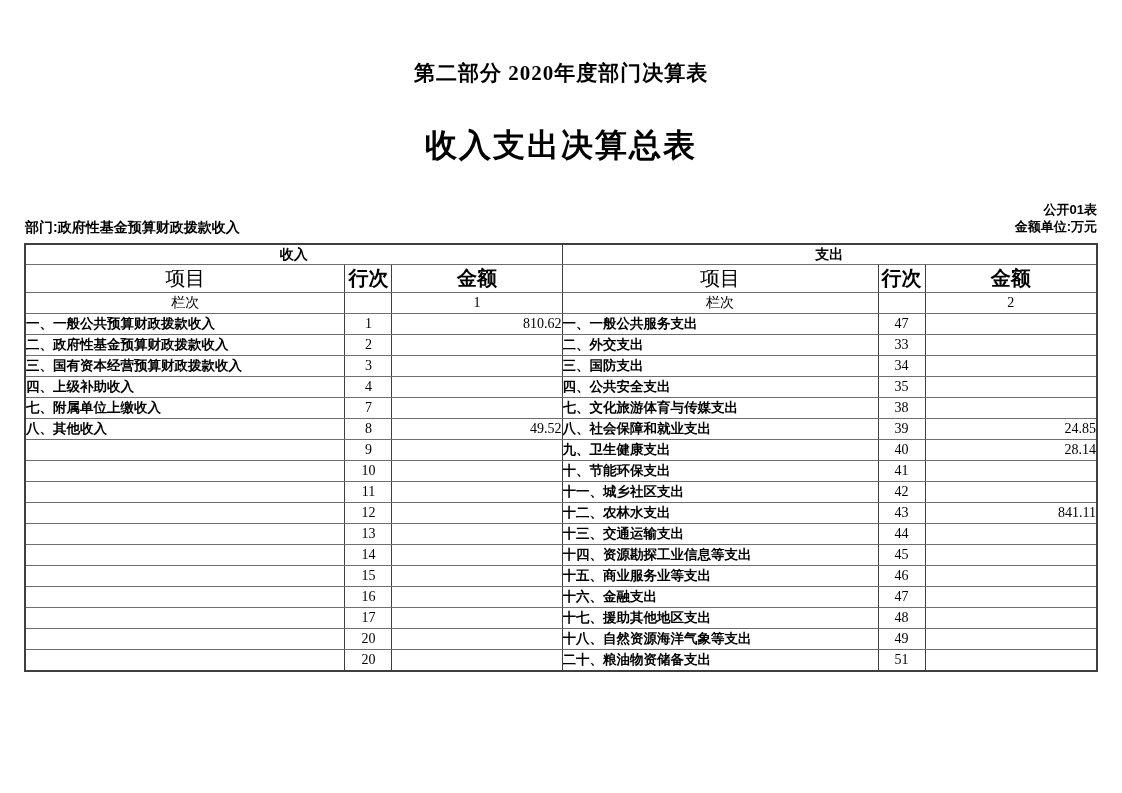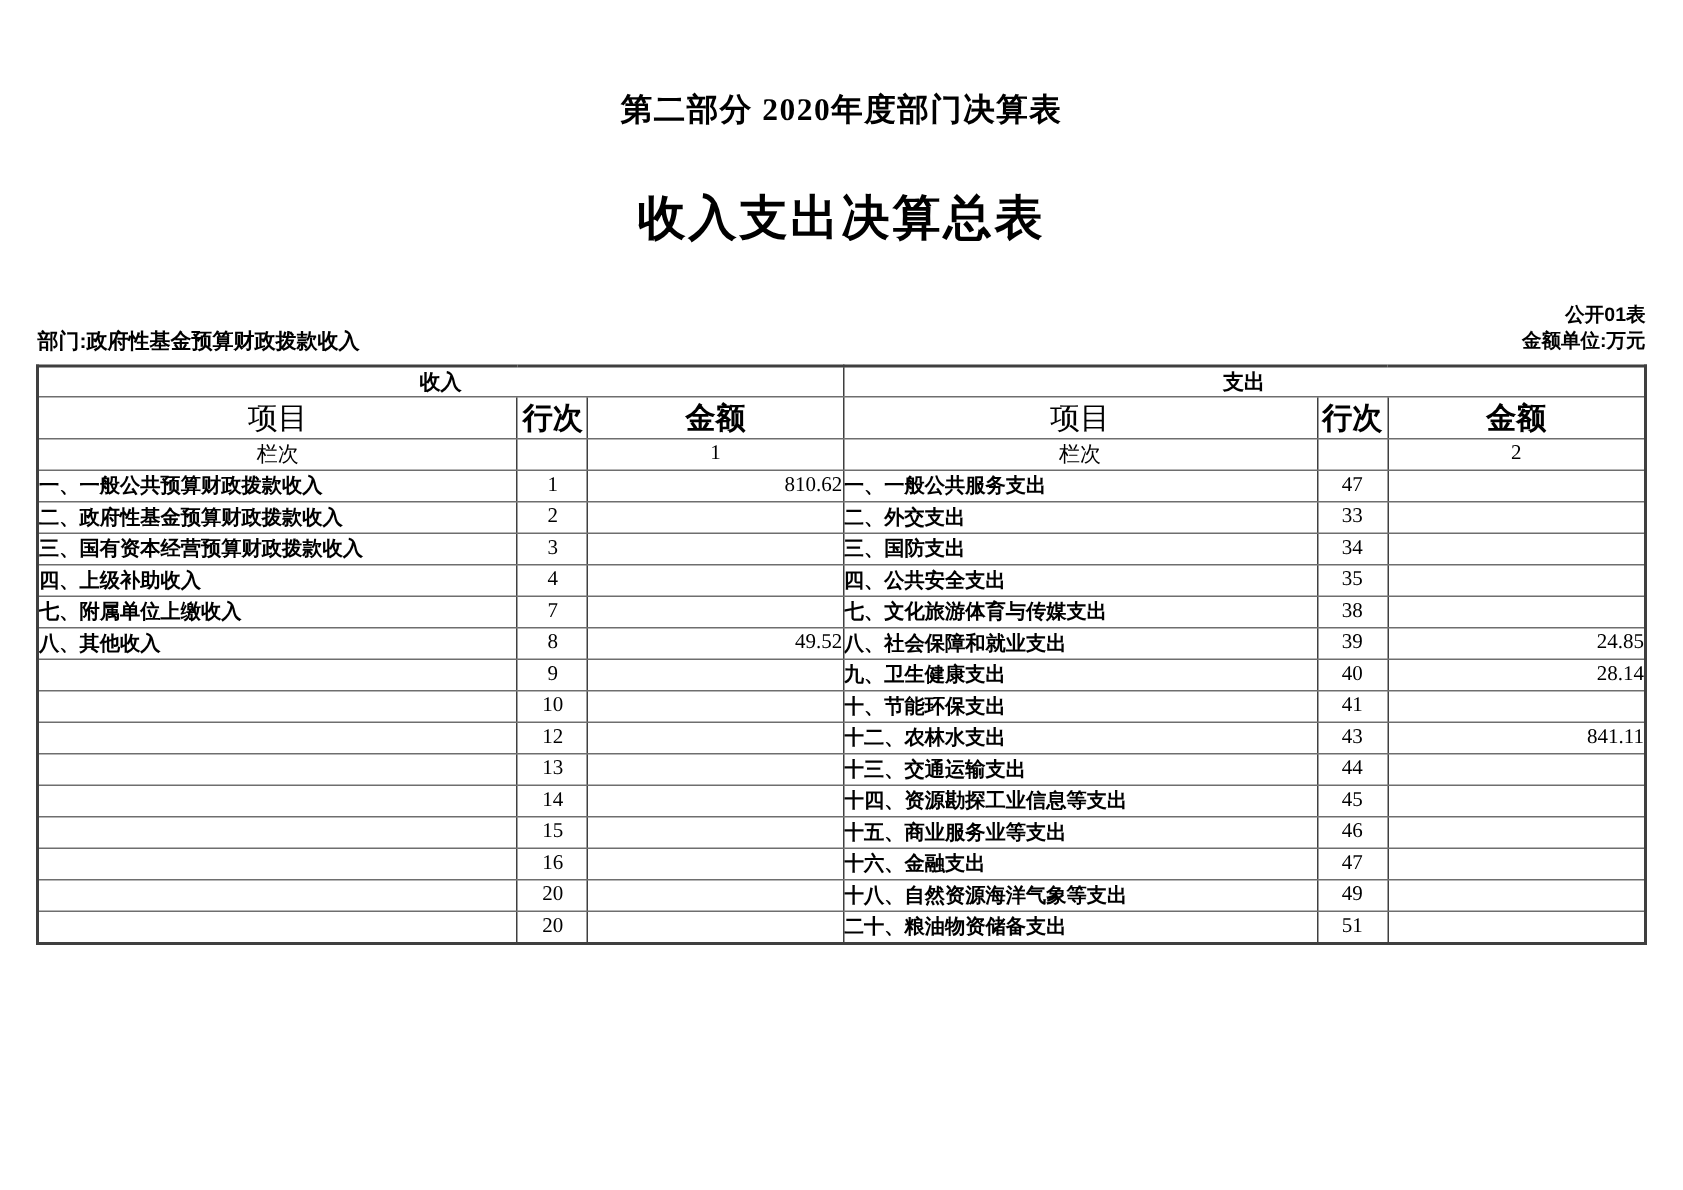--- a/index.html
+++ b/index.html
@@ -237,20 +237,28 @@
         <tr>
           <td class="item"></td>
           <td class="rowno">10</td>
           <td class="amount"></td>
           <td class="item">十、节能环保支出</td>
           <td class="rowno">41</td>
           <td class="amount"></td>
         </tr>
         <tr>
           <td class="item"></td>
+          <td class="rowno">11</td>
+          <td class="amount"></td>
+          <td class="item">十一、城乡社区支出</td>
+          <td class="rowno">42</td>
+          <td class="amount"></td>
+        </tr>
+        <tr>
+          <td class="item"></td>
           <td class="rowno">12</td>
           <td class="amount"></td>
           <td class="item">十二、农林水支出</td>
           <td class="rowno">43</td>
           <td class="amount">841.11</td>
         </tr>
         <tr>
           <td class="item"></td>
           <td class="rowno">13</td>
           <td class="amount"></td>
@@ -277,20 +285,28 @@
         <tr>
           <td class="item"></td>
           <td class="rowno">16</td>
           <td class="amount"></td>
           <td class="item">十六、金融支出</td>
           <td class="rowno">47</td>
           <td class="amount"></td>
         </tr>
         <tr>
           <td class="item"></td>
+          <td class="rowno">17</td>
+          <td class="amount"></td>
+          <td class="item">十七、援助其他地区支出</td>
+          <td class="rowno">48</td>
+          <td class="amount"></td>
+        </tr>
+        <tr>
+          <td class="item"></td>
           <td class="rowno">20</td>
           <td class="amount"></td>
           <td class="item">十八、自然资源海洋气象等支出</td>
           <td class="rowno">49</td>
           <td class="amount"></td>
         </tr>
         <tr>
           <td class="item"></td>
           <td class="rowno">20</td>
           <td class="amount"></td>

